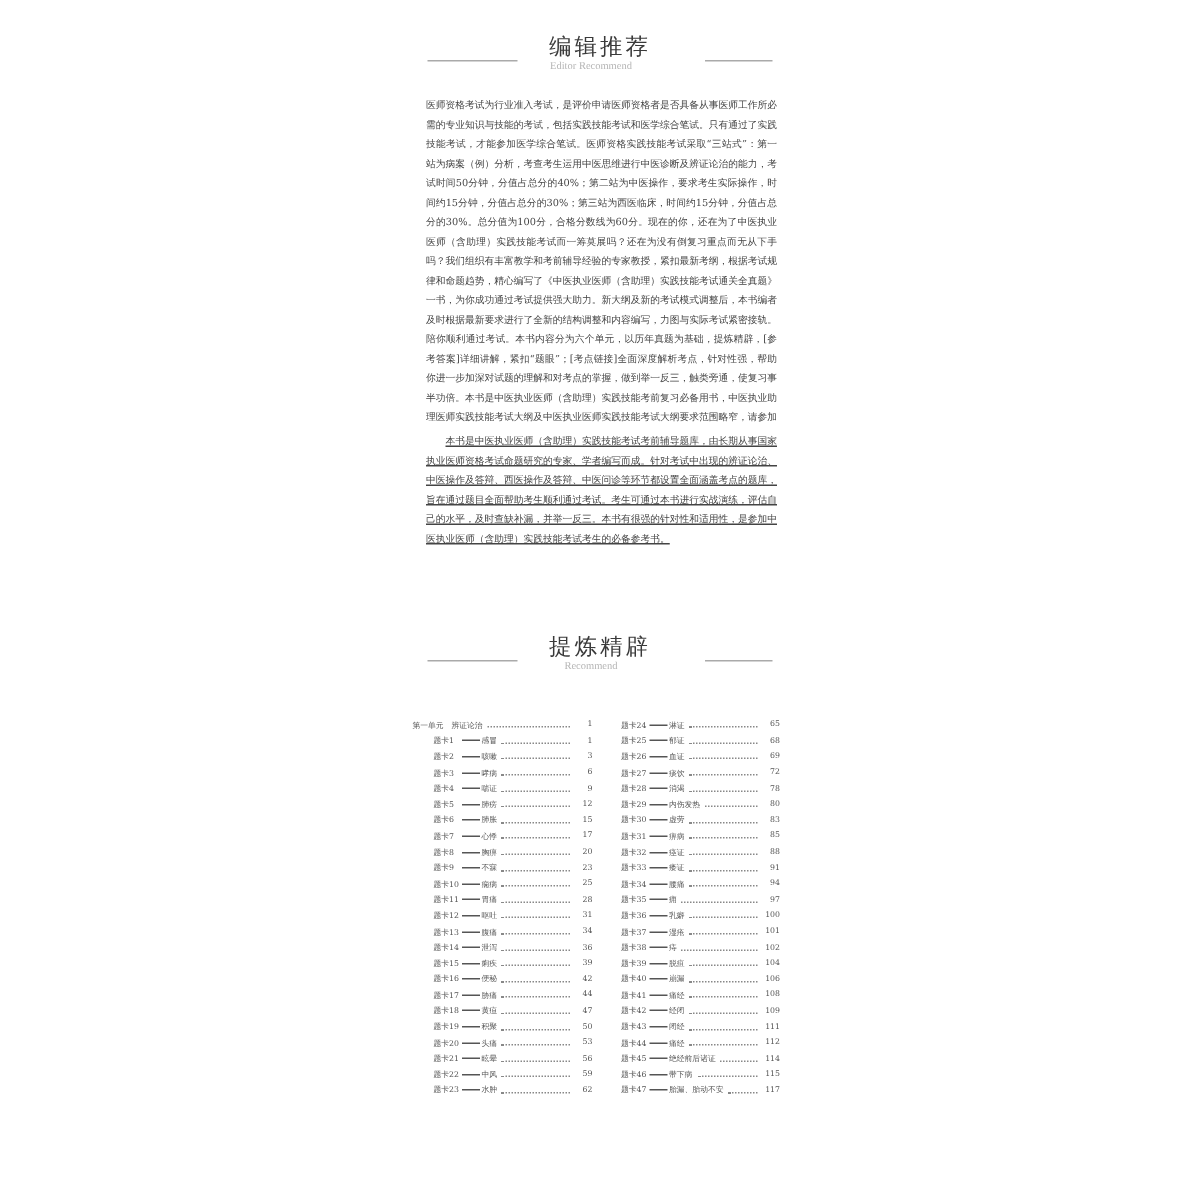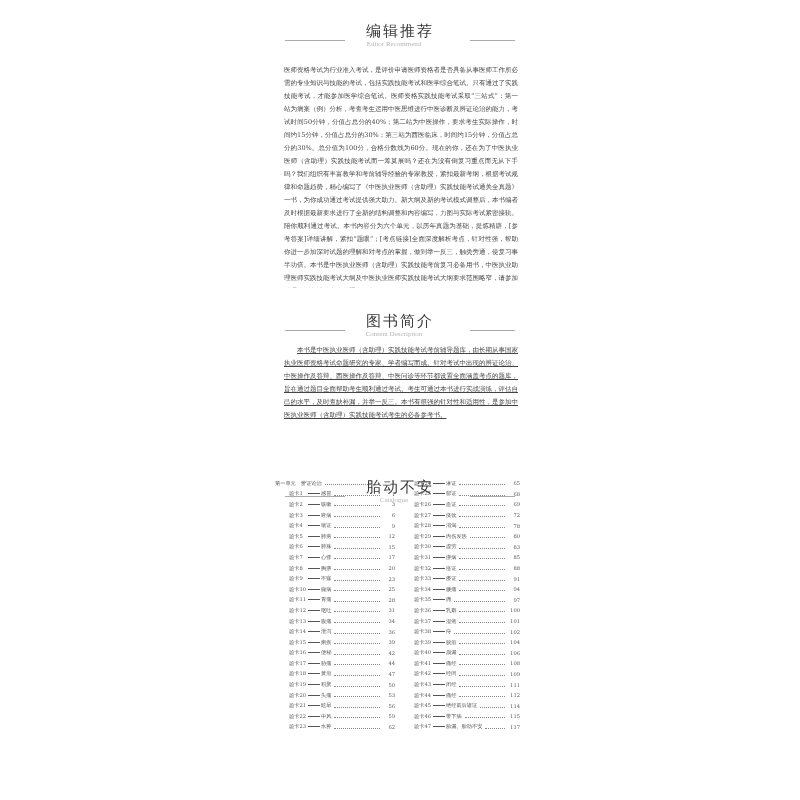--- a/index.html
+++ b/index.html
@@ -111,32 +111,26 @@
 <div class="page">
 
   <div class="section-head" style="margin-top:10px;text-align:center;">
     <div class="line l"></div>
     <div class="cn">编辑推荐</div>
     <div class="en">Editor Recommend</div>
     <div class="line r"></div>
   </div>
   <p class="para" style="margin-top:10px; height:224px; overflow:hidden;">医师资格考试为行业准入考试，是评价申请医师资格者是否具备从事医师工作所必需的专业知识与技能的考试，包括实践技能考试和医学综合笔试。只有通过了实践技能考试，才能参加医学综合笔试。医师资格实践技能考试采取“三站式”：第一站为病案（例）分析，考查考生运用中医思维进行中医诊断及辨证论治的能力，考试时间50分钟，分值占总分的40%；第二站为中医操作，要求考生实际操作，时间约15分钟，分值占总分的30%；第三站为西医临床，时间约15分钟，分值占总分的30%。总分值为100分，合格分数线为60分。现在的你，还在为了中医执业医师（含助理）实践技能考试而一筹莫展吗？还在为没有倒复习重点而无从下手吗？我们组织有丰富教学和考前辅导经验的专家教授，紧扣最新考纲，根据考试规律和命题趋势，精心编写了《中医执业医师（含助理）实践技能考试通关全真题》一书，为你成功通过考试提供强大助力。新大纲及新的考试模式调整后，本书编者及时根据最新要求进行了全新的结构调整和内容编写，力图与实际考试紧密接轨。陪你顺利通过考试。本书内容分为六个单元，以历年真题为基础，提炼精辟，[参考答案]详细讲解，紧扣“题眼”；[考点链接]全面深度解析考点，针对性强，帮助你进一步加深对试题的理解和对考点的掌握，做到举一反三，触类旁通，使复习事半功倍。本书是中医执业医师（含助理）实践技能考前复习必备用书，中医执业助理医师实践技能考试大纲及中医执业医师实践技能考试大纲要求范围略窄，请参加助理级别考试的考生参照考纲复习。</p>
 
-  <div class="section-head" style="margin-top:12px;">
-    <div class="line l"></div>
-    <div class="cn">图书简介</div>
-    <div class="en">Content Description</div>
-    <div class="line r"></div>
-  </div>
   <p class="para indent" style="margin-top:0; height:92px; overflow:hidden;text-decoration:underline;">本书是中医执业医师（含助理）实践技能考试考前辅导题库，由长期从事国家执业医师资格考试命题研究的专家、学者编写而成。针对考试中出现的辨证论治、中医操作及答辩、西医操作及答辩、中医问诊等环节都设置全面涵盖考点的题库，旨在通过题目全面帮助考生顺利通过考试。考生可通过本书进行实战演练，评估自己的水平，及时查缺补漏，并举一反三。本书有很强的针对性和适用性，是参加中医执业医师（含助理）实践技能考试考生的必备参考书。</p>
 
   <div class="section-head" style="margin-top:30px;">
     <div class="line l"></div>
-    <div class="cn">胎动不安</div>
-    <div class="en">Catalogue</div>
+    <div class="cn">提炼精辟</div>
+    <div class="en">Recommend</div>
     <div class="line r"></div>
   </div>
 </div>
 
 <div class="toc">
   <div class="toc-col" id="toc-left">
       <div class="toc-row unit">
         <span class="label">第一单元　辨证论治</span>
         <span class="dots"></span>
         <span class="page">1</span>

